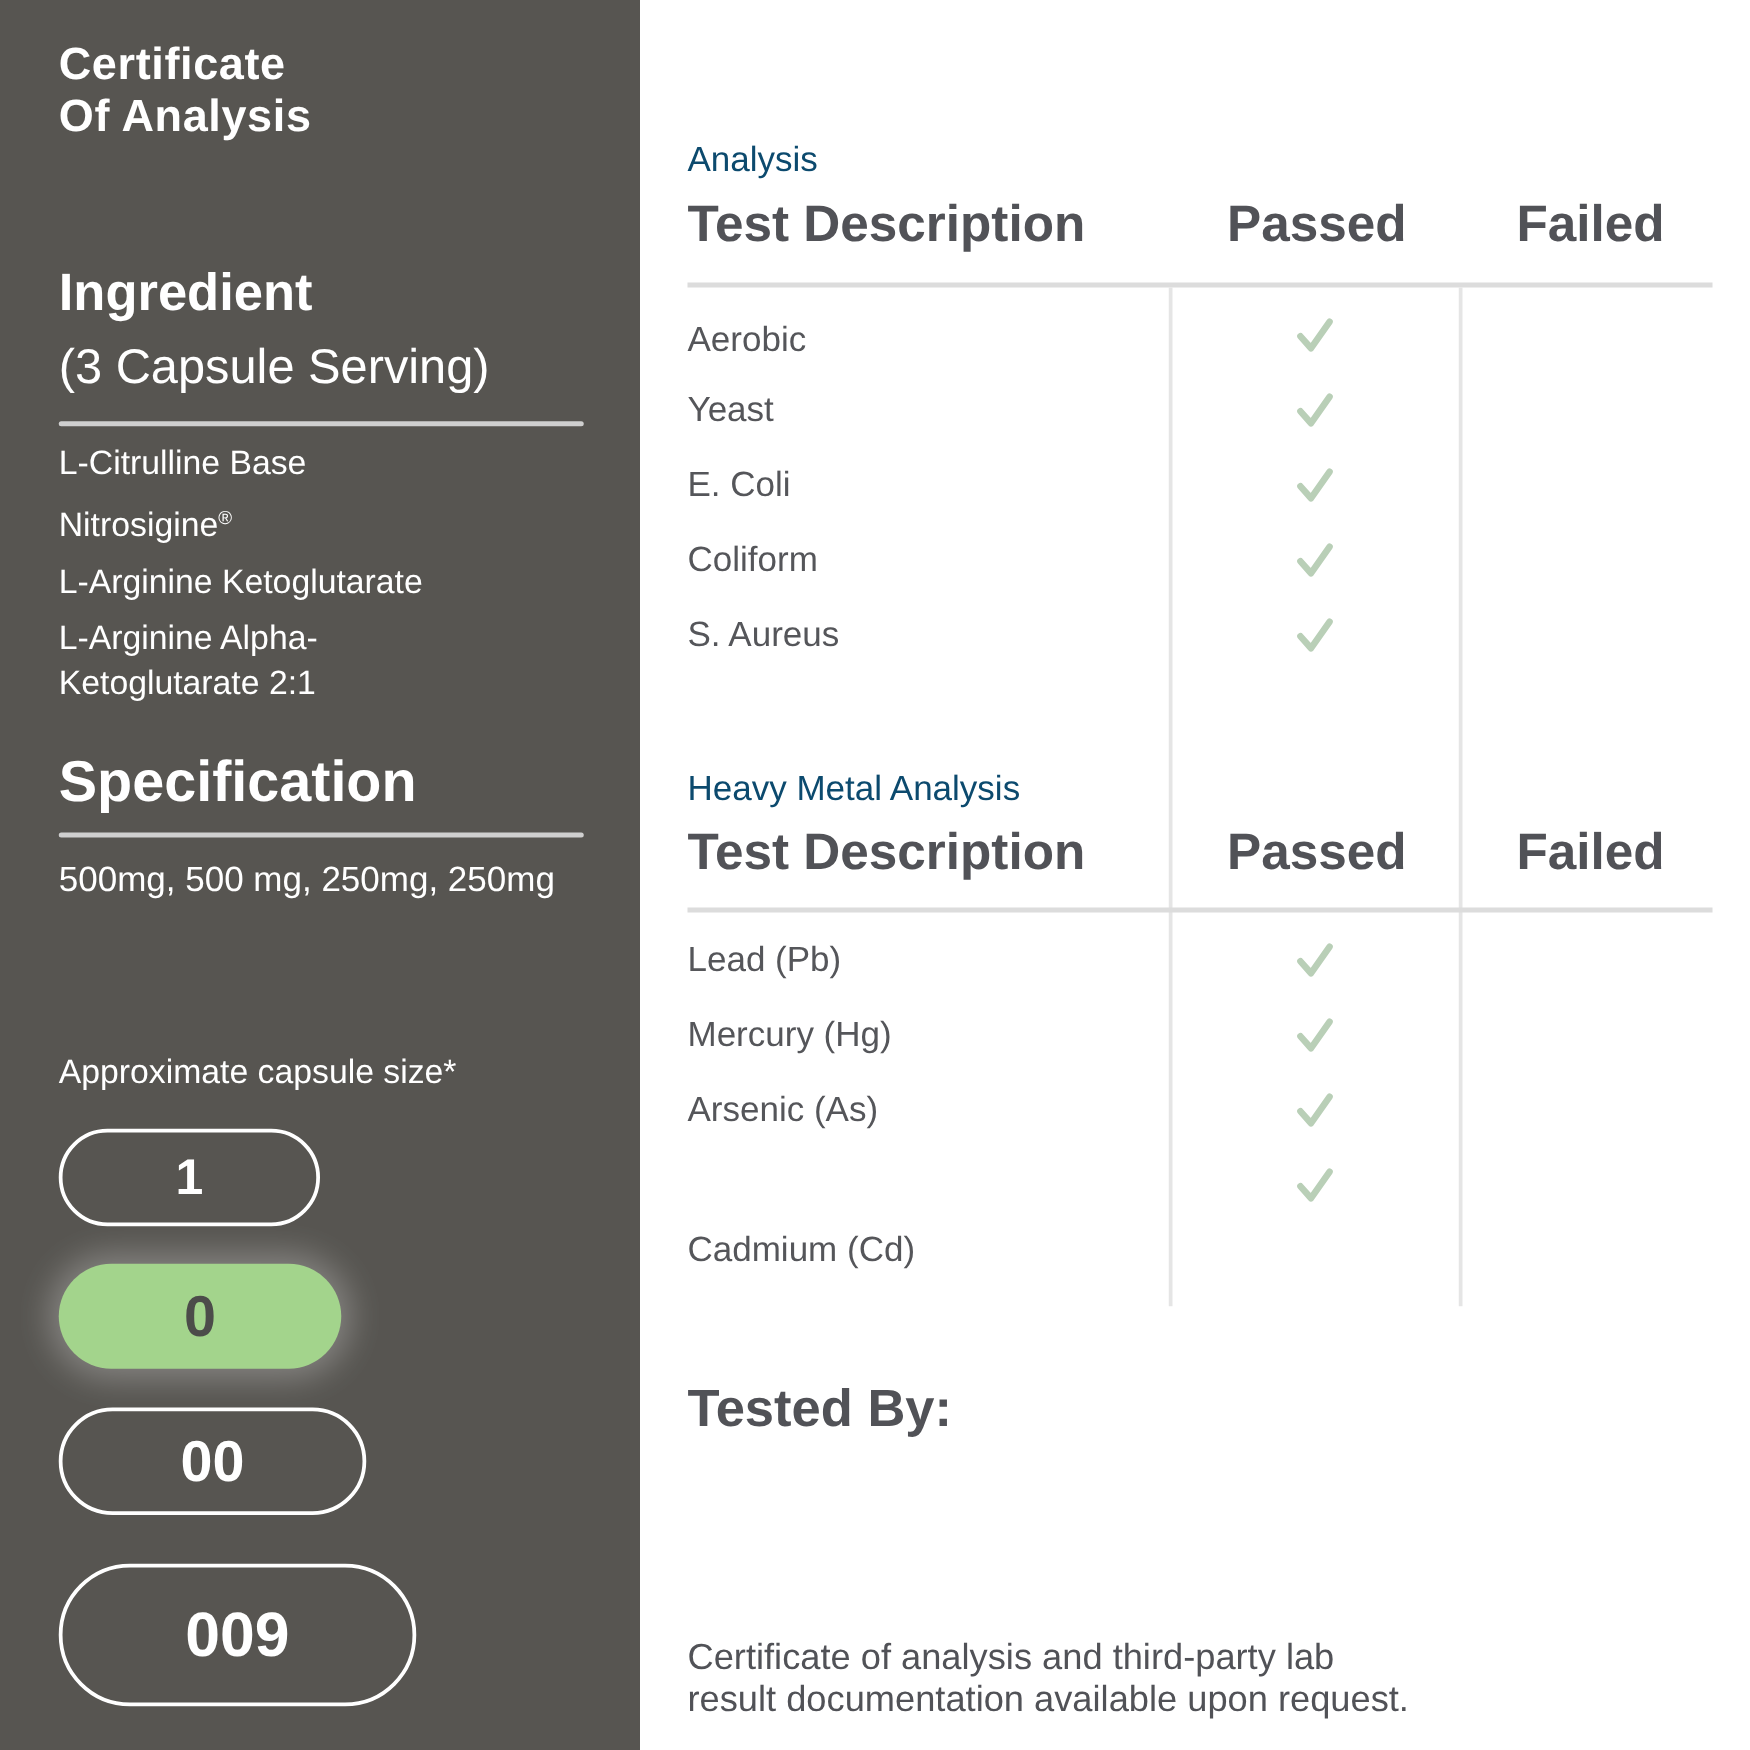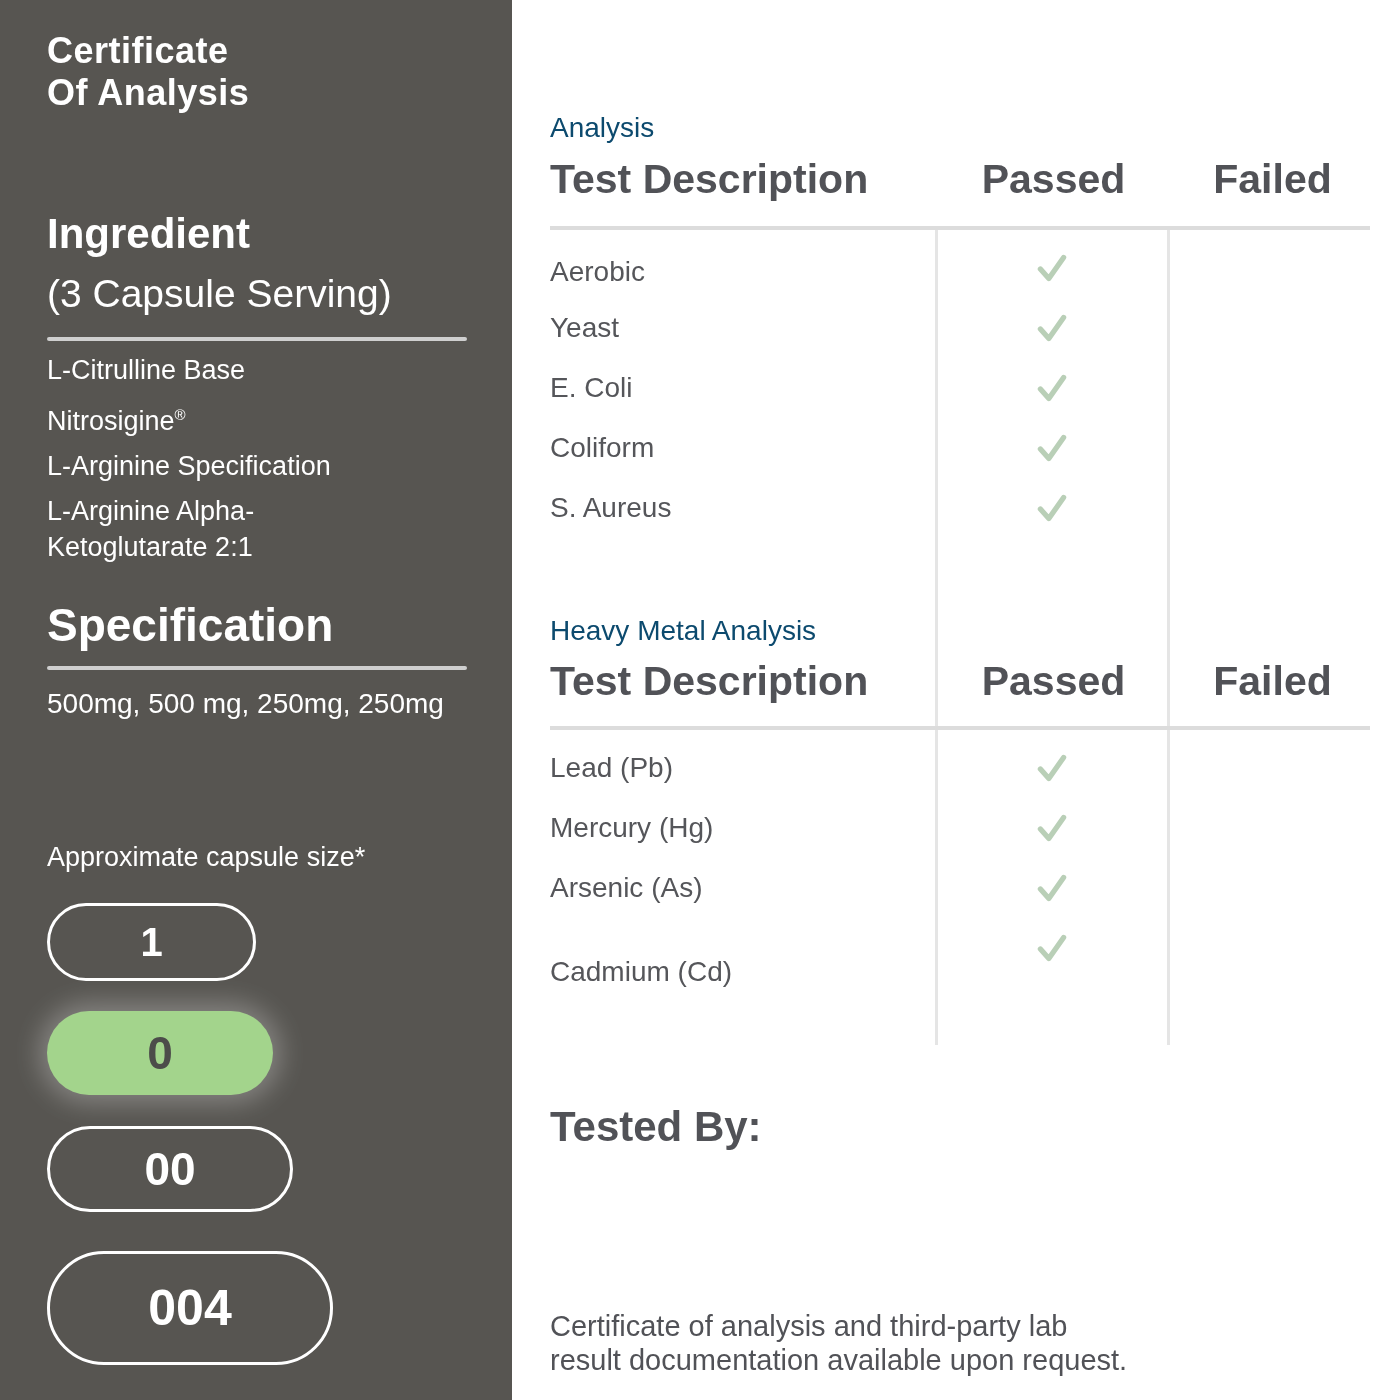--- a/index.html
+++ b/index.html
@@ -69,35 +69,35 @@
     <div class="coa-title">Certificate
 Of Analysis</div>
 
     <div class="ing-heading">Ingredient</div>
     <div class="ing-sub">(3 Capsule Serving)</div>
     <div class="divider div-1"></div>
 
     <ul class="ing-list">
       <li>L-Citrulline Base</li>
       <li><span>Nitrosigine</span><sup>®</sup></li>
-      <li>L-Arginine Specification</li>
+      <li>L-Arginine Ketoglutarate</li>
       <li>L-Arginine Alpha-
 Ketoglutarate 2:1</li>
     </ul>
 
     <div class="spec-heading">Specification</div>
     <div class="divider div-2"></div>
     <div class="spec-value">500mg, 500 mg, 250mg, 250mg</div>
 
     <div class="cap-note">Approximate capsule size*</div>
 
     <div class="pill pill-1">1</div>
     <div class="pill pill-0">0</div>
     <div class="pill pill-00">00</div>
-    <div class="pill pill-000">004</div>
+    <div class="pill pill-000">009</div>
   </div>
 
   <div class="main-label lbl-analysis">Analysis</div>
 
   <div class="th th-desc1">Test Description</div>
   <div class="th th-passed th-passed1">Passed</div>
   <div class="th th-failed th-failed1">Failed</div>
   <div class="hline hline-1"></div>
 
   <div class="vline vline-1"></div>
@@ -159,21 +159,21 @@
       </svg>
     </div>
 
   <div class="row-label" style="top:872px">Arsenic (As)</div>
   <div class="check" style="top:869px">
       <svg width="38" height="38" viewBox="0 0 36 36">
         <path d="M7 19 L15 28 L29 8" fill="none" stroke="#b9cfb7" stroke-width="5" stroke-linecap="round" stroke-linejoin="round"></path>
       </svg>
     </div>
 
-  <div class="row-label" style="top:956px">Cadmium (Cd)</div>
+  <div class="row-label" style="top:984px">Cadmium (Cd)</div>
   <div class="check" style="top:929px">
       <svg width="38" height="38" viewBox="0 0 36 36">
         <path d="M7 19 L15 28 L29 8" fill="none" stroke="#b9cfb7" stroke-width="5" stroke-linecap="round" stroke-linejoin="round"></path>
       </svg>
     </div>
 
   <div class="tested-heading">Tested By:</div>
   <div class="footer-note">Certificate of analysis and third-party lab
 result documentation available upon request.</div>
 

